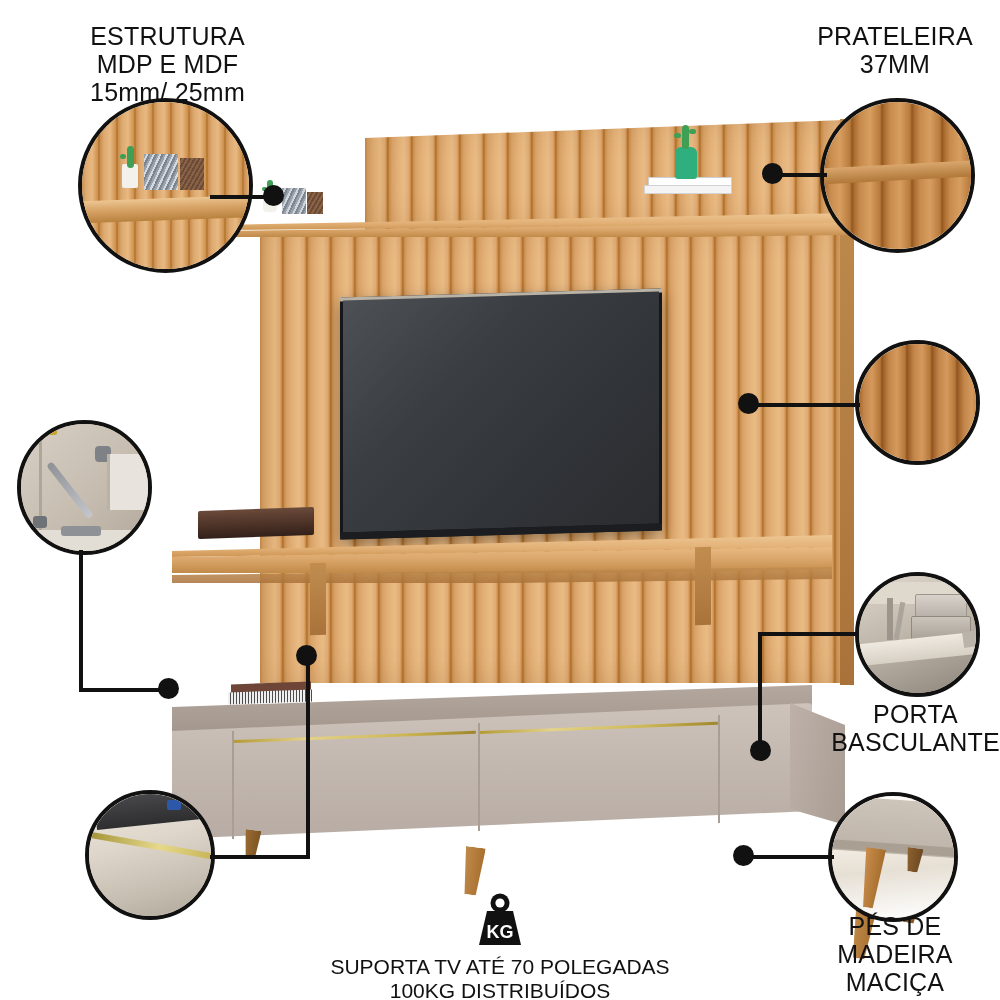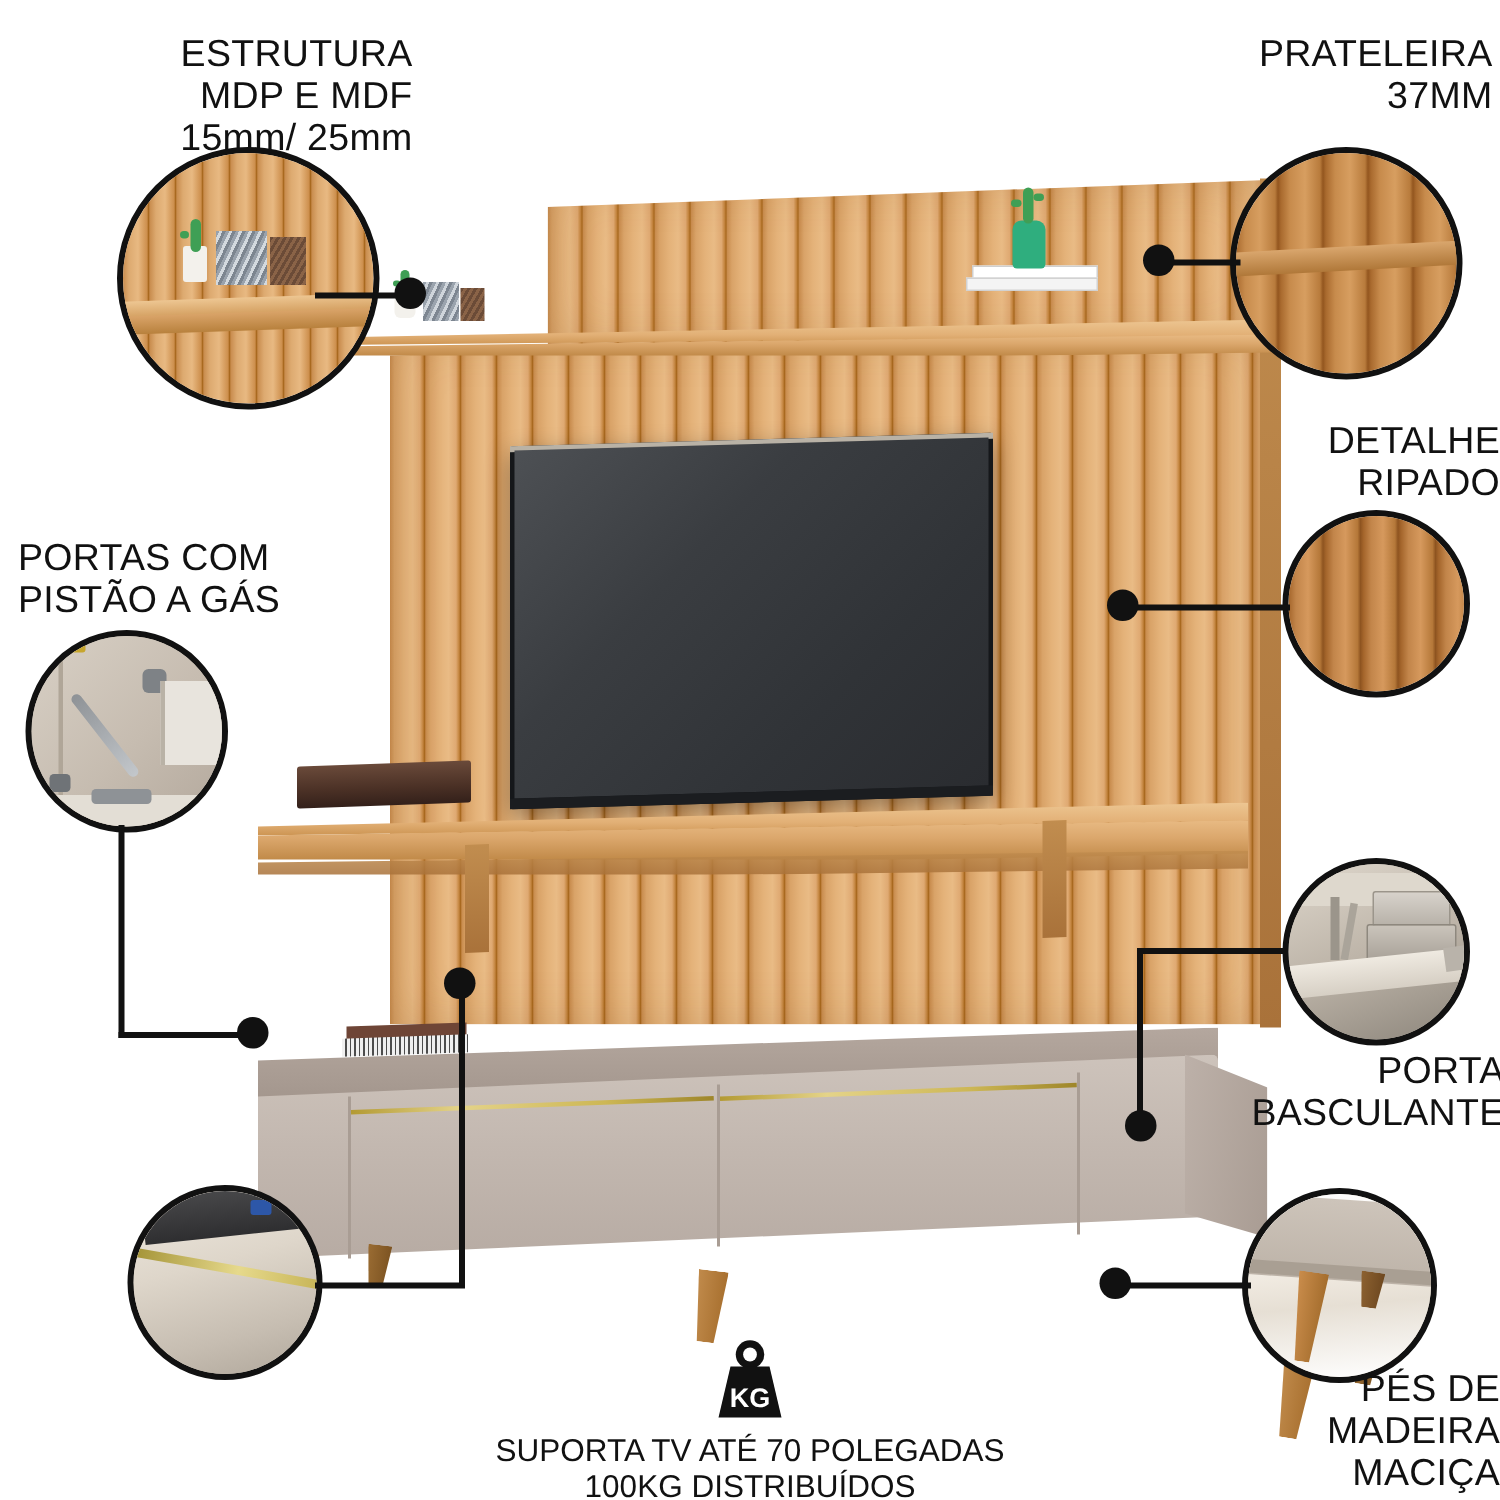--- a/index.html
+++ b/index.html
@@ -14,21 +14,21 @@
   
   .callout-label {
     position: absolute;
     color: #111111;
     font-size: 25px;
     line-height: 1.12;
     letter-spacing: .2px;
     white-space: pre-line;
     font-weight: 400;
   }
-  .ta-c { text-align: right; }
+  .ta-c { text-align: center; }
   .ta-l { text-align: left; }
 
   
   .bubble {
     position: absolute;
     border-radius: 50%;
     border: 4px solid #111;
     overflow: hidden;
     background: #f2ece4;
   }
@@ -229,32 +229,28 @@
 37MM</div>
 
   <div class="bubble" style="left:820px; top:98px; width:155px; height:155px;">
     <div class="bub-inner" style="background:
         repeating-linear-gradient(90deg,#a96a2e 0,#c78b4c 6px,#d79e60 16px,#b87b3c 26px,#93561f 28px,#a96a2e 30px);"></div>
     <div style="position:absolute;left:-6px;top:62px;width:175px;height:16px;background:linear-gradient(180deg,#d9a66d,#b07839);transform:rotate(-3deg);"></div>
   </div>
   <div class="lead h" style="left:772px; top:173px; width:55px;"></div>
   <div class="dot" style="left:762px; top:163px;"></div>
 
-  <div class="callout-label ta-c" style="left:845px; top:280px; width:155px;">DETALHE
-RIPADO</div>
 
   <div class="bubble" style="left:855px; top:340px; width:125px; height:125px;">
     <div class="bub-inner" style="background:
         repeating-linear-gradient(90deg,#a4652b 0,#c2854a 5px,#d6995d 13px,#b57839 21px,#8e5420 23px,#a4652b 25px);"></div>
   </div>
   <div class="lead h" style="left:755px; top:403px; width:105px;"></div>
   <div class="dot" style="left:738px; top:393px;"></div>
 
-  <div class="callout-label ta-l" style="left:12px; top:358px; width:210px;">PORTAS COM
-PISTÃO A GÁS</div>
 
   <div class="bubble" style="left:17px; top:420px; width:135px; height:135px; background:#cfc6ba;">
     <div class="bub-inner" style="background:linear-gradient(135deg,#d8d0c5 0%,#c6bcb0 55%,#b3a89c 100%);"></div>
     <div style="position:absolute;left:18px;top:14px;width:3px;height:120px;background:#b0a698;"></div>
     <div style="position:absolute;left:28px;top:36px;width:68px;height:7px;background:linear-gradient(90deg,#8e9296,#c3c7cb);transform:rotate(52deg);transform-origin:left center;border-radius:4px;"></div>
     <div style="position:absolute;left:74px;top:22px;width:16px;height:16px;background:#7e8286;border-radius:4px;"></div>
     <div style="position:absolute;left:12px;top:92px;width:14px;height:12px;background:#6f7377;border-radius:3px;"></div>
     <div style="position:absolute;left:86px;top:30px;width:46px;height:56px;background:#e8e4dd;border-left:3px solid #b9b2a6;"></div>
     <div style="position:absolute;left:8px;top:106px;width:120px;height:26px;background:#e3ded5;"></div>
     <div style="position:absolute;left:40px;top:102px;width:40px;height:10px;background:#8e9296;border-radius:3px;"></div>

